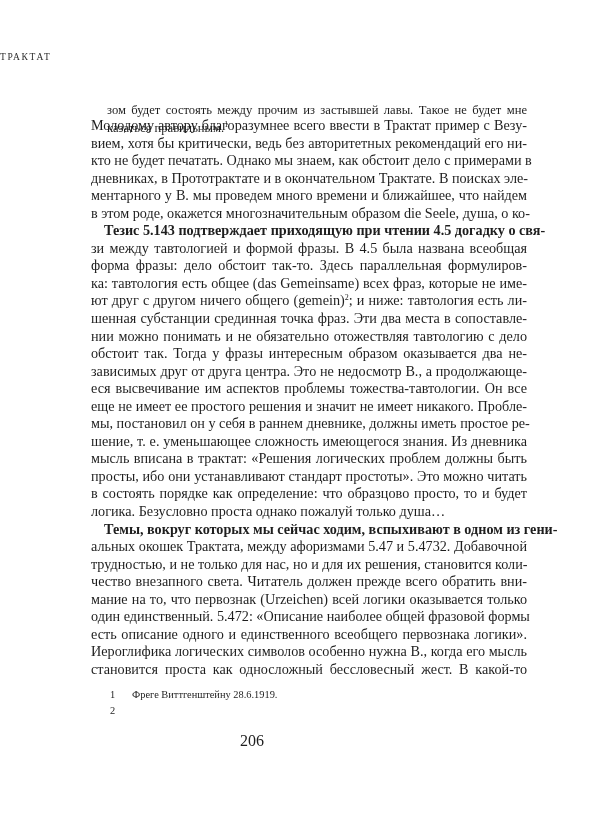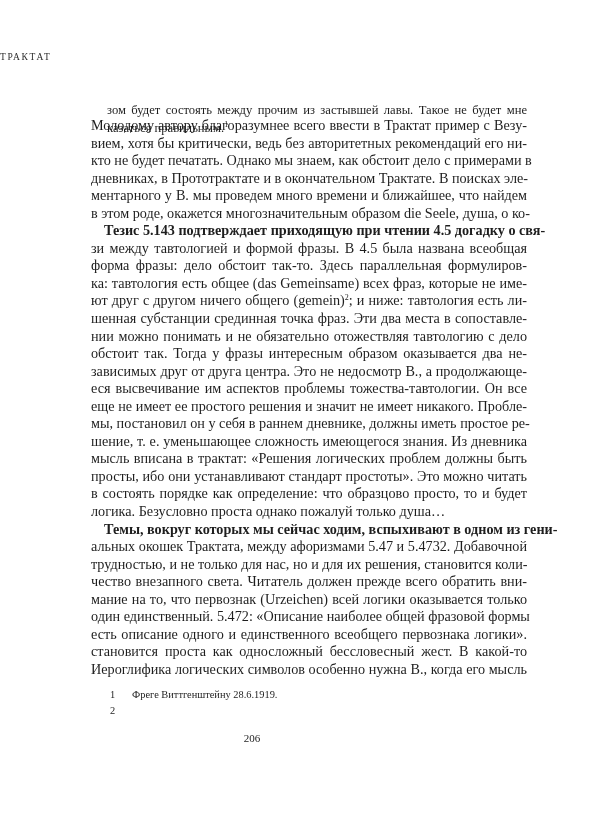--- a/index.html
+++ b/index.html
@@ -26,21 +26,21 @@
   .line.indent { padding-left: 13px; font-weight: bold; }
   .line span.i { }
   sup { font-size: 8px; line-height: 0; vertical-align: 5px; }
   .footnotes {
     position: absolute; left: 110px; top: 687px; width: 400px;
     font-size: 10.4px; line-height: 16px;
   }
   .fn { display: flex; }
   .fn-num { width: 22px; }
   .page-number {
-    position: absolute; top: 732px; left: 0; width: 504px; text-align: center; font-size: 11px;
+    position: absolute; top: 732px; left: 0; width: 504px; text-align: center; font-size: 16px;
   }
 </style>
 </head>
 <body>
 
 <div class="page">
   <div class="running-head">ТРАКТАТ</div>
 
   <div class="quote">
     <span class="line">зом будет состоять между прочим из застывшей лавы. Такое не будет мне</span>
@@ -71,22 +71,22 @@
       <span class="line">просты, ибо они устанавливают стандарт простоты». Это можно читать</span>
       <span class="line">в состоять порядке как определение: что образцово просто, то и будет</span>
       <span class="line last">логика. Безусловно проста однако пожалуй только душа…</span>
       <span class="line indent">Темы, вокруг которых мы сейчас ходим, вспыхивают в одном из гени-</span>
       <span class="line">альных окошек Трактата, между афоризмами 5.47 и 5.4732. Добавочной</span>
       <span class="line">трудностью, и не только для нас, но и для их решения, становится коли-</span>
       <span class="line">чество внезапного света. Читатель должен прежде всего обратить вни-</span>
       <span class="line">мание на то, что первознак (Urzeichen) всей логики оказывается только</span>
       <span class="line">один единственный. 5.472: «Описание наиболее общей фразовой формы</span>
       <span class="line">есть описание одного и единственного всеобщего первознака логики».</span>
+      <span class="line">Иероглифика логических символов особенно нужна В., когда его мысль</span>
       <span class="line">становится проста как односложный бессловесный жест. В какой-то</span>
-      <span class="line">Иероглифика логических символов особенно нужна В., когда его мысль</span>
     </div>
 
   <div class="footnotes">
     <div class="fn">
       <span class="fn-num">1</span>
       <span>Фреге Виттгенштейну 28.6.1919.</span>
     </div>
     <div class="fn">
       <span class="fn-num">2</span>
     </div>

